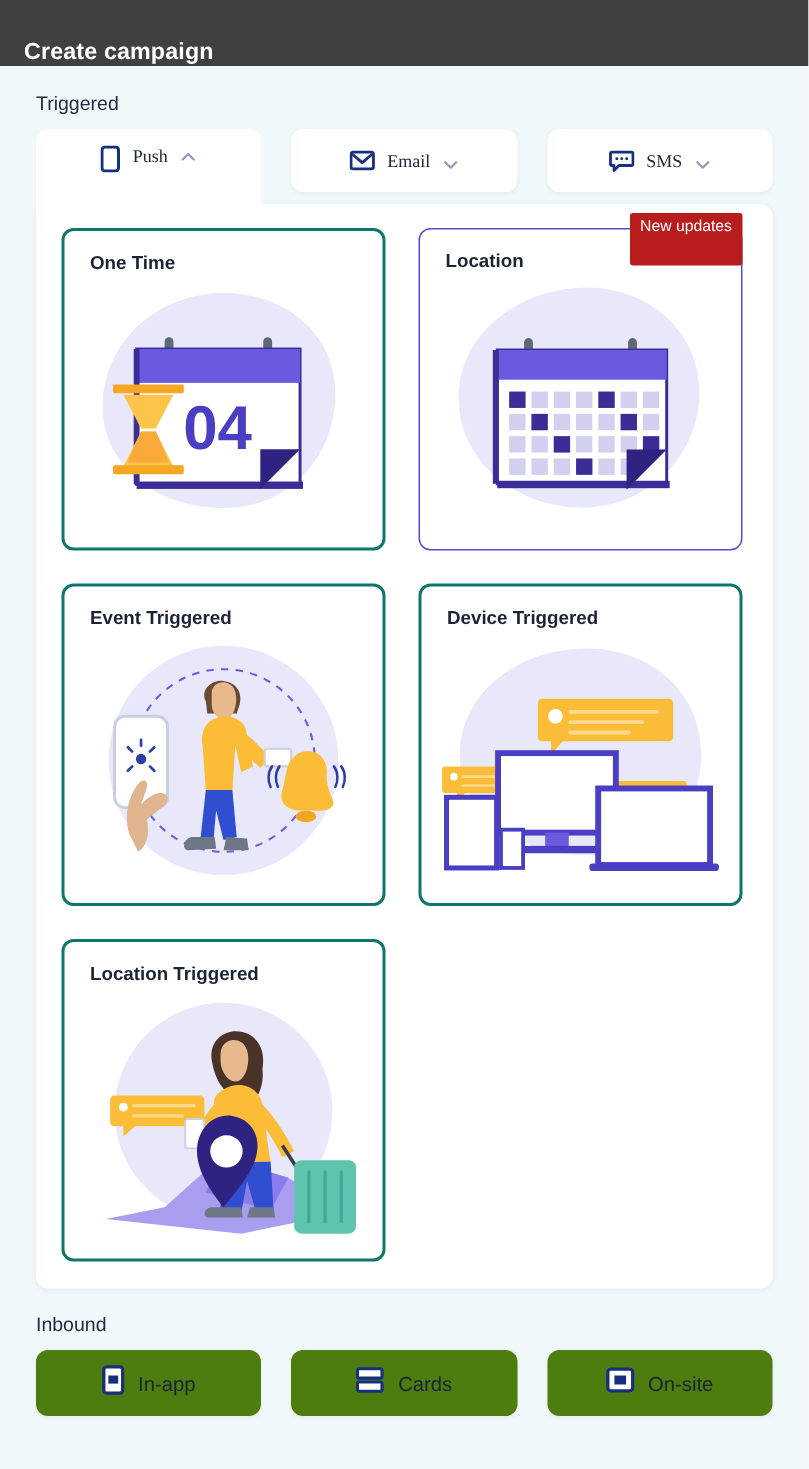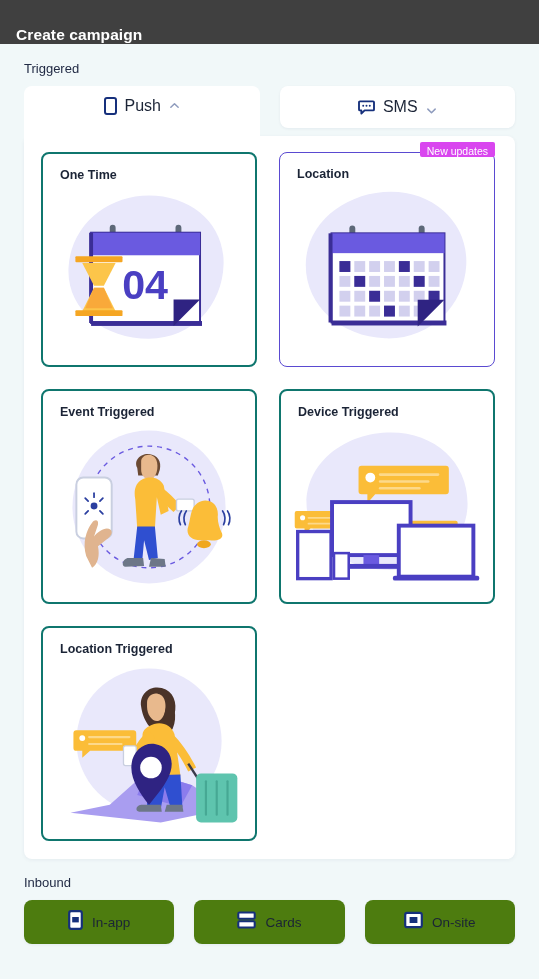--- a/index.html
+++ b/index.html
@@ -39,21 +39,21 @@
     display: flex; align-items: center; justify-content: center; gap: 8px;
     cursor: pointer;
     box-shadow: 0 1px 3px rgba(20,40,90,.06);
   }
   .tab.active {
     height: 58px; align-items: flex-start; padding-top: 11px;
     border-radius: 8px 8px 0 0;
     box-shadow: 0 0 0 0 transparent;
     position: relative; z-index: 3;
   }
-  .tab-label { font-size: 16px; color: #1b2436; }
+  .tab-label { font-size: 12px; color: #1b2436; font-family: Liberation Serif, serif; }
   .tab-ico { display: flex; align-items: center; }
   .chev { width: 11px; height: 11px; }
 
   
   .panel {
     position: relative;
     margin: -8px 24px 0 24px;
     background: #ffffff;
     border-radius: 8px;
     padding: 16px 17px 18px 17px;
@@ -69,22 +69,22 @@
     padding: 14px 0 8px 0;
     cursor: pointer;
   }
   .card.selected { border: 1.5px solid #5a4ad1; }
   .card-title {
     font-size: 12.5px; font-weight: bold; color: #1b2436; padding-left: 17px;
   }
   .card-art { width: 100%; height: 175px; display:block; }
   .badge {
     position: absolute; top: -11px; right: -1px;
-    background: #d946ef; color: #ffffff;
-    font-size: 10.5px; padding: 3px 7px 0 7px; border-radius: 2px;
+    background: #b91c1c; color: #ffffff;
+    font-size: 10.5px; padding: 3px 7px 20px 7px; border-radius: 2px;
     white-space: nowrap;
   }
 
   
   .inbound-row {
     display: flex; gap: 20px; padding: 0 24px; margin-top: 10px;
   }
   .ibtn {
     flex: 1 1 0; height: 44px; background: #4d7c0f; border-radius: 8px;
     display: flex; align-items: center; justify-content: center; gap: 9px;
@@ -112,20 +112,34 @@
         </svg>
       </span>
       <span class="tab-label">Push</span>
       <span class="chev">
         <svg width="11" height="11" viewBox="0 0 12 12">
             <path d="M2 8 L6 4 L10 8" fill="none" stroke="#8e9bbd" stroke-width="1.6" stroke-linecap="round" stroke-linejoin="round"></path>
           </svg>
       </span>
     </div>
 
+    <div class="tab">
+      <span class="tab-ico">
+        <svg width="17" height="14" viewBox="0 0 18 15">
+          <rect x="1" y="1.5" width="16" height="12" rx="1.5" fill="#ffffff" stroke="#16307c" stroke-width="2"></rect>
+          <path d="M2 3 L9 9 L16 3" fill="none" stroke="#16307c" stroke-width="2" stroke-linejoin="round"></path>
+        </svg>
+      </span>
+      <span class="tab-label">Email</span>
+      <span class="chev">
+        <svg width="11" height="11" viewBox="0 0 12 12">
+            <path d="M2 4.5 L6 8.5 L10 4.5" fill="none" stroke="#8e9bbd" stroke-width="1.6" stroke-linecap="round" stroke-linejoin="round"></path>
+          </svg>
+      </span>
+    </div>
 
     <div class="tab">
       <span class="tab-ico">
         <svg width="17" height="15" viewBox="0 0 18 16">
           <path d="M2 1.5 H16 a1 1 0 0 1 1 1 V10 a1 1 0 0 1 -1 1 H7 L3.5 14.5 V11 H2 a1 1 0 0 1 -1 -1 V2.5 a1 1 0 0 1 1 -1 Z" fill="#ffffff" stroke="#16307c" stroke-width="2" stroke-linejoin="round"></path>
           <circle cx="5.5" cy="6.2" r="1.05" fill="#16307c"></circle>
           <circle cx="9" cy="6.2" r="1.05" fill="#16307c"></circle>
           <circle cx="12.5" cy="6.2" r="1.05" fill="#16307c"></circle>
         </svg>
       </span>

